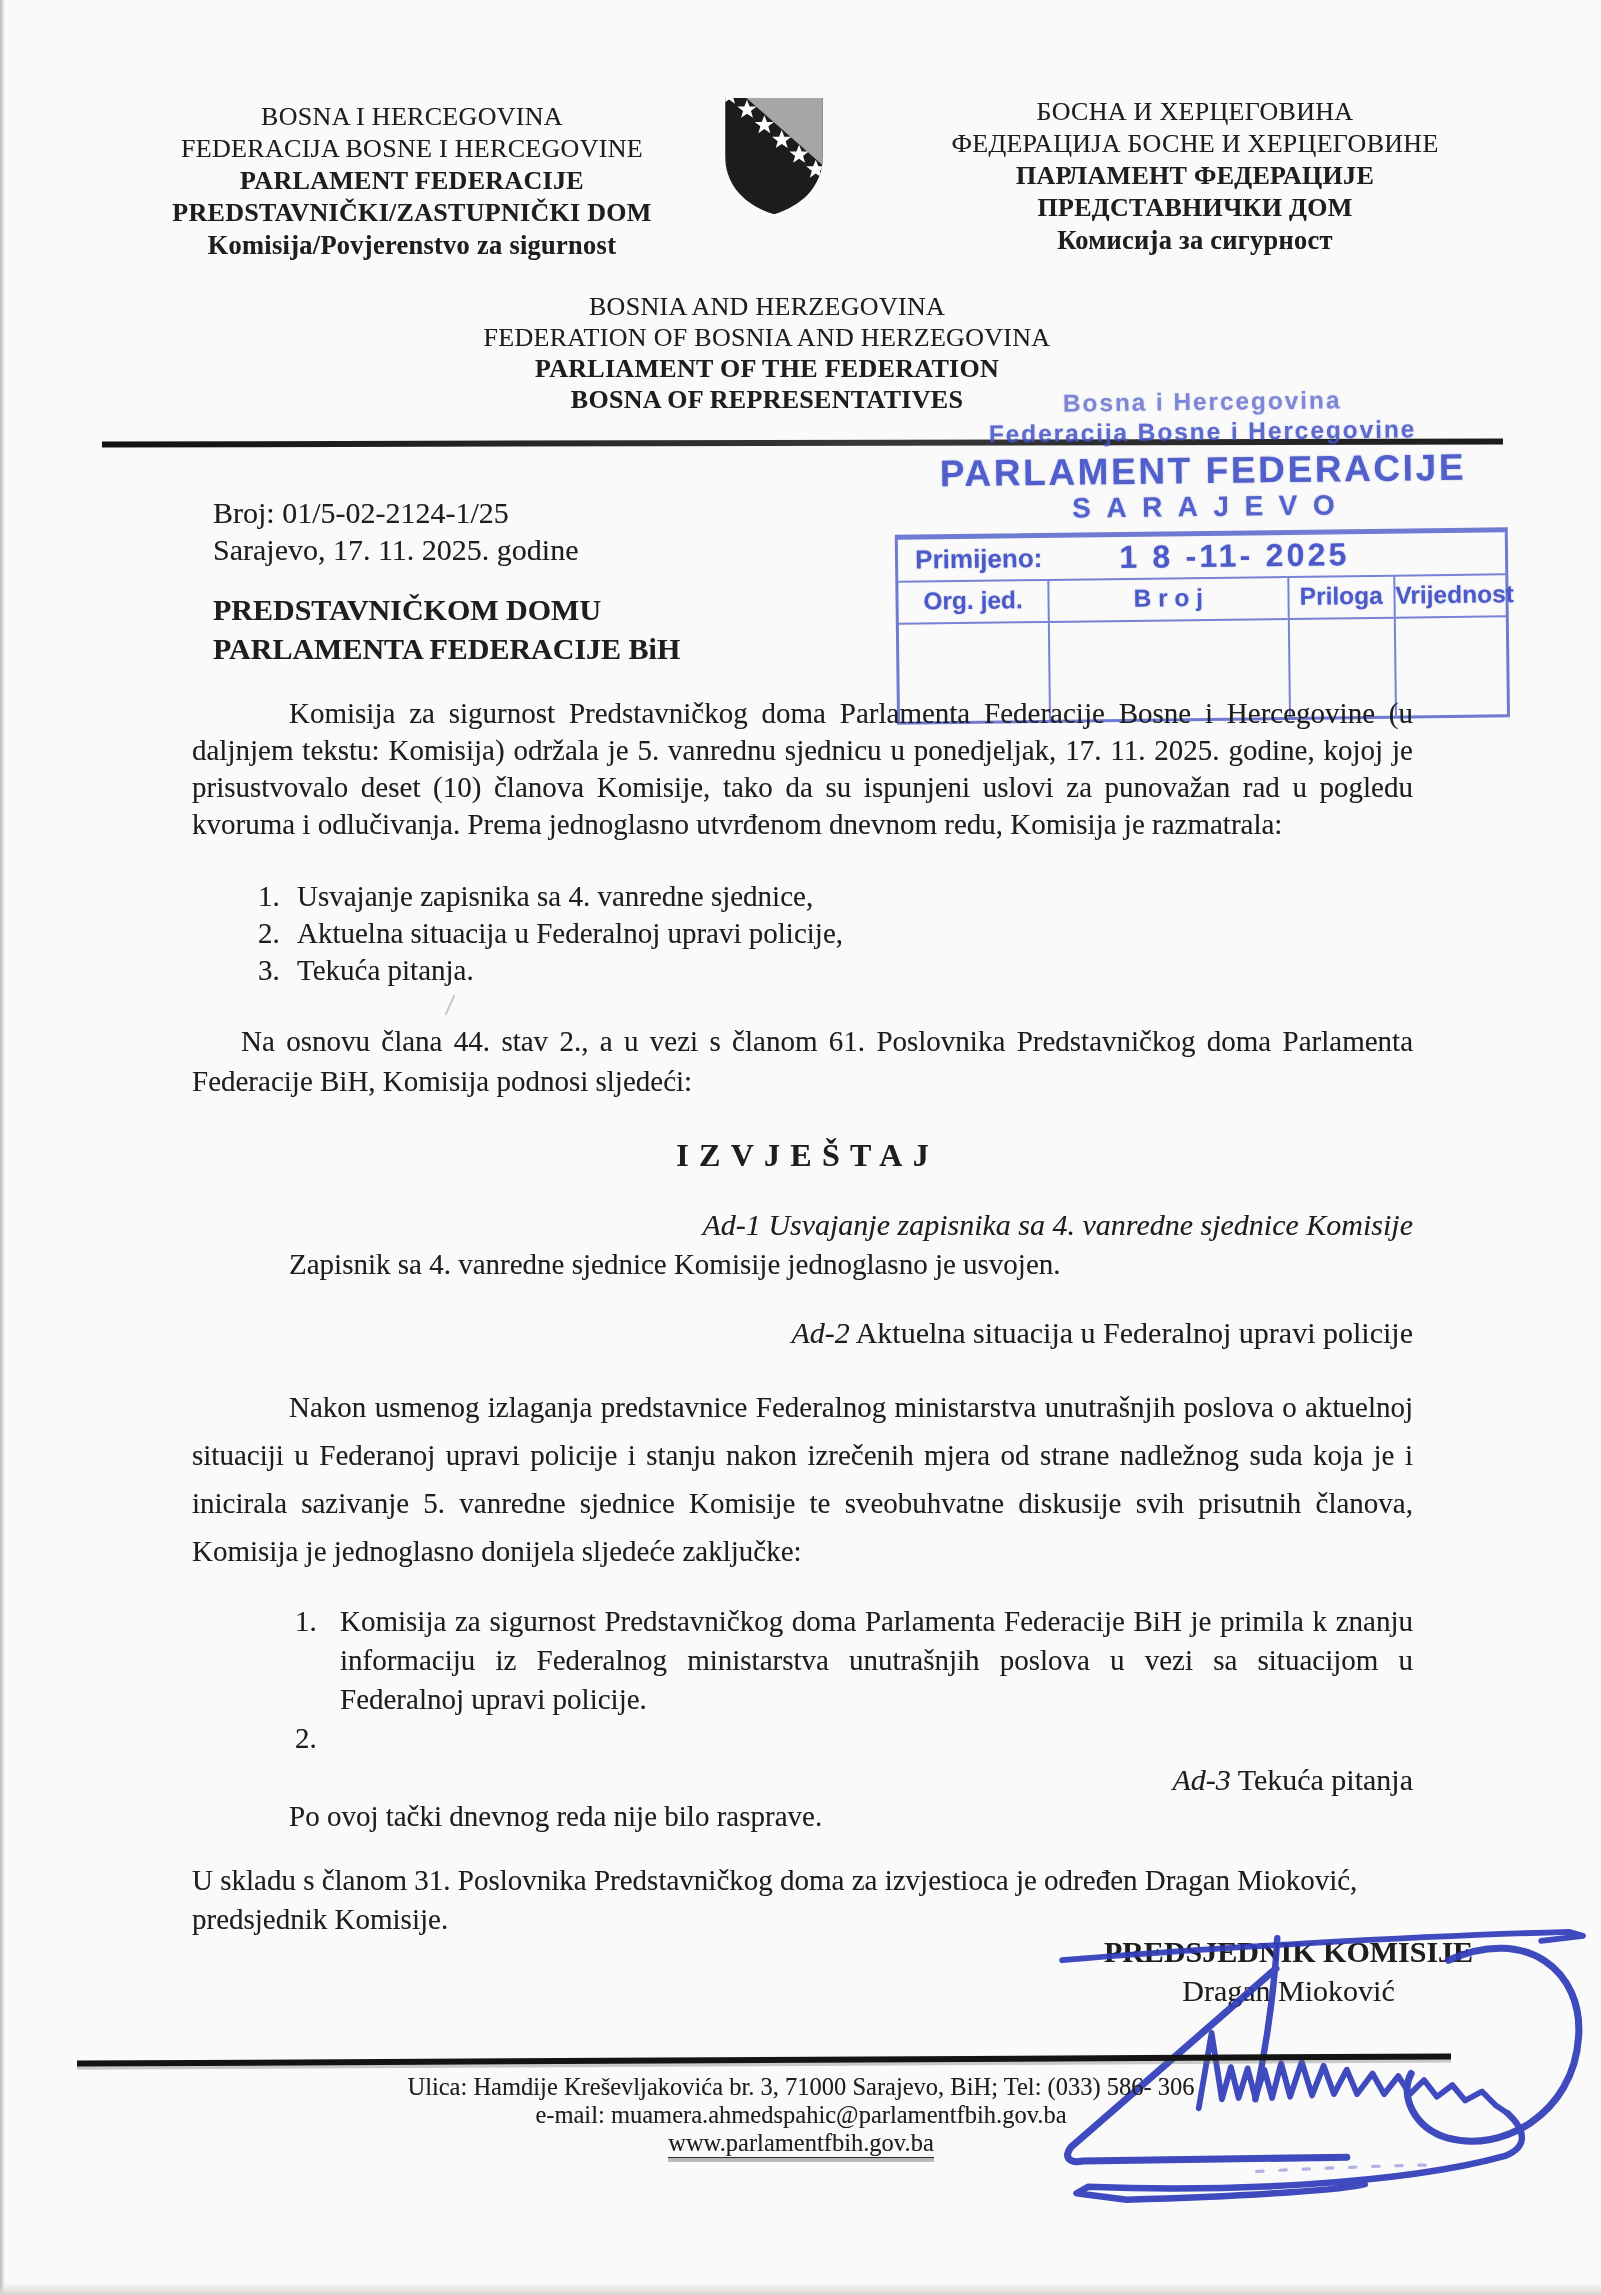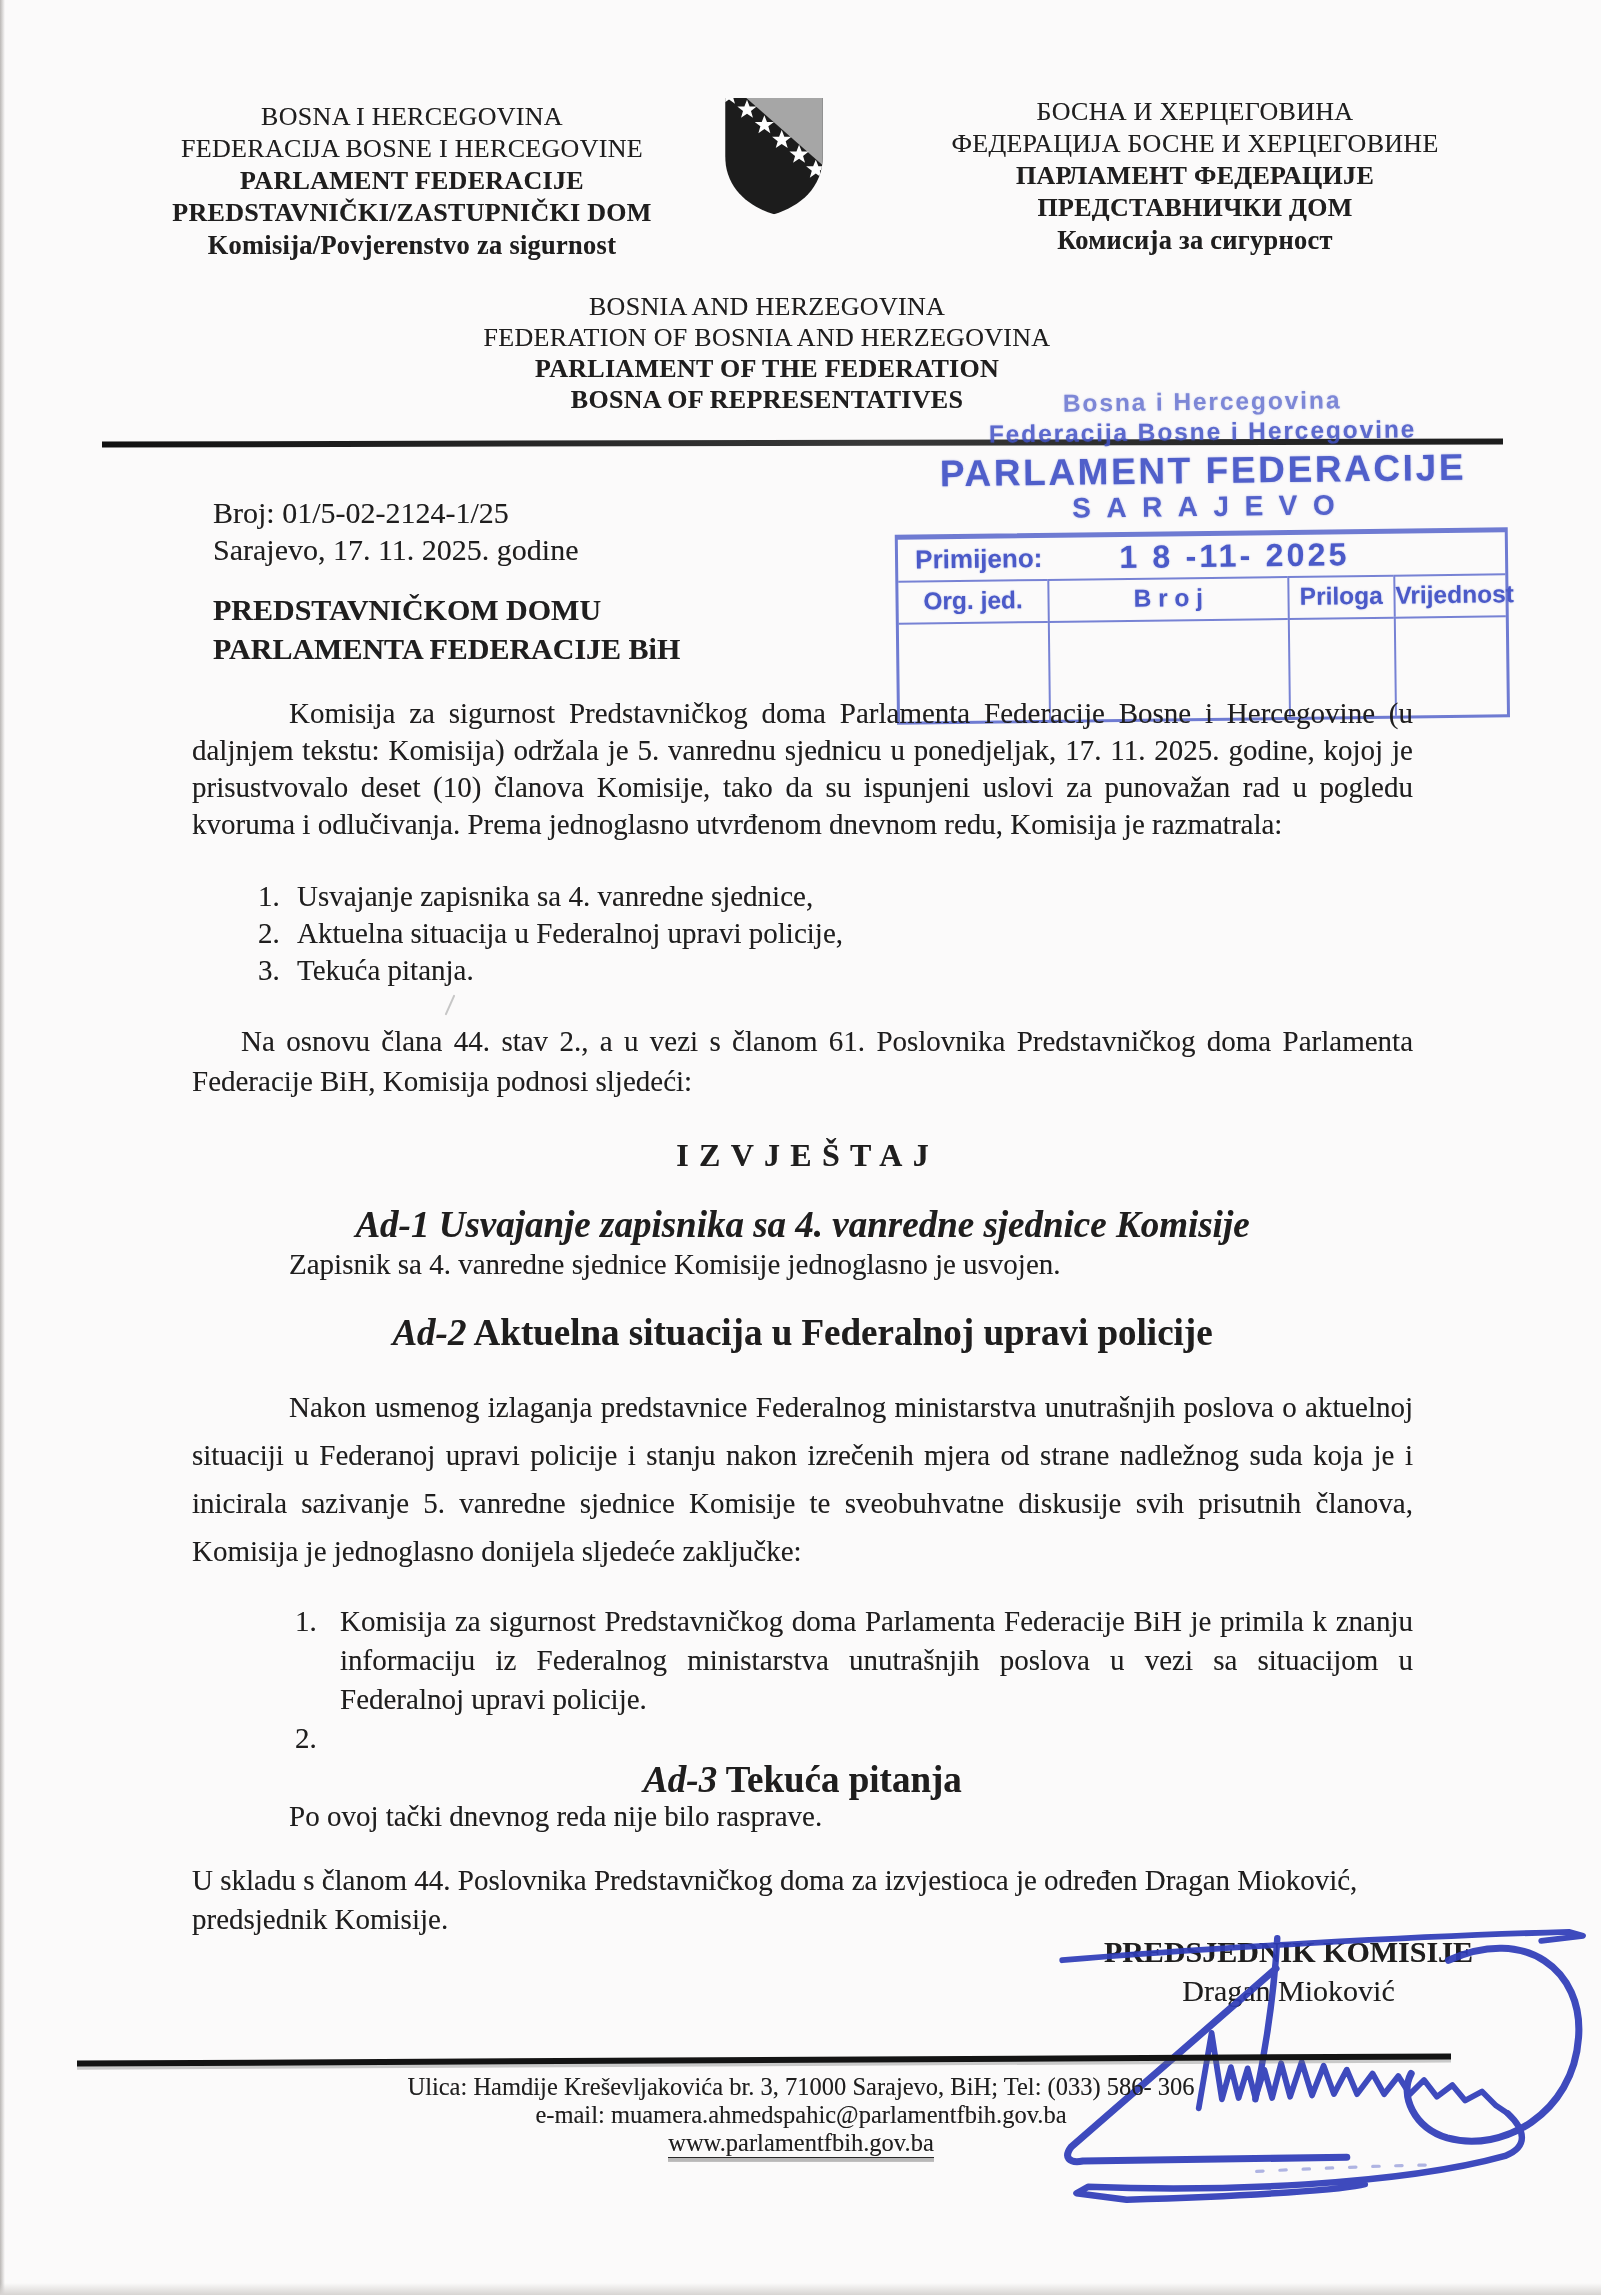--- a/index.html
+++ b/index.html
@@ -77,21 +77,21 @@
   .body{position:absolute;left:192px;top:695px;width:1221px;
     font-size:29px;line-height:37px;text-align:justify;}
   .p-indent{text-indent:97px;margin:0;}
   .agenda{margin-top:35px;}
   .agenda-item{display:flex;}
   .agenda-item .num{width:39px;margin-left:66px;flex:none;}
   .agenda-item .txt{flex:1;text-align:left;}
   .basis{margin-top:32px;line-height:40px;text-indent:49px;}
   .report-title{margin-top:35px;text-align:center;font-weight:bold;font-size:32px;
     letter-spacing:10.3px;text-indent:10.3px;line-height:39px;}
-  .ad-head{margin-top:31px;font-size:37px;font-weight:bold;line-height:37px;text-align:center;}
+  .ad-head{margin-top:31px;font-size:30px;font-weight:normal;line-height:37px;text-align:right;}
   .ad-label{font-style:italic;}
   .ad1-title{font-style:italic;}
   .ad1-body{margin-top:3px;}
   .ad2-body{line-height:48px;font-size:29px;margin-top:32px;}
   .conclusions{margin-top:27px;line-height:39px;}
   .conclusion{display:flex;}
   .conclusion .num{width:45px;margin-left:103px;flex:none;}
   .conclusion .txt{flex:1;text-align:justify;}
   .ad3-head{margin-top:3.2px;}
   .ad3-body{margin-top:0;}
@@ -247,21 +247,21 @@
         <span class="num">2.</span>
       </div>
     </div>
 
     <div class="ad-head ad3-head">
       <span class="ad-label">Ad-3</span>
       <span>Tekuća pitanja</span>
     </div>
     <p class="p-indent ad3-body">Po ovoj tački dnevnog reda nije bilo rasprave.</p>
 
-    <p class="closing">U skladu s članom 44. Poslovnika Predstavničkog doma za izvjestioca je određen Dragan Mioković, predsjednik Komisije.</p>
+    <p class="closing">U skladu s članom 31. Poslovnika Predstavničkog doma za izvjestioca je određen Dragan Mioković, predsjednik Komisije.</p>
   </div>
 
   <div class="sig-block">
     <div class="sig-title">PREDSJEDNIK KOMISIJE</div>
     <div class="sig-name">Dragan Mioković</div>
   </div>
 
   <svg class="sig-svg" width="616" height="309" viewBox="0 0 956 480">
     <g stroke="#2e3cb8" fill="none" stroke-linecap="round" stroke-linejoin="round" opacity="0.92">
       <path d="M118,92 C320,74 680,54 905,48 L927,54 L862,62" stroke-width="9"></path>

